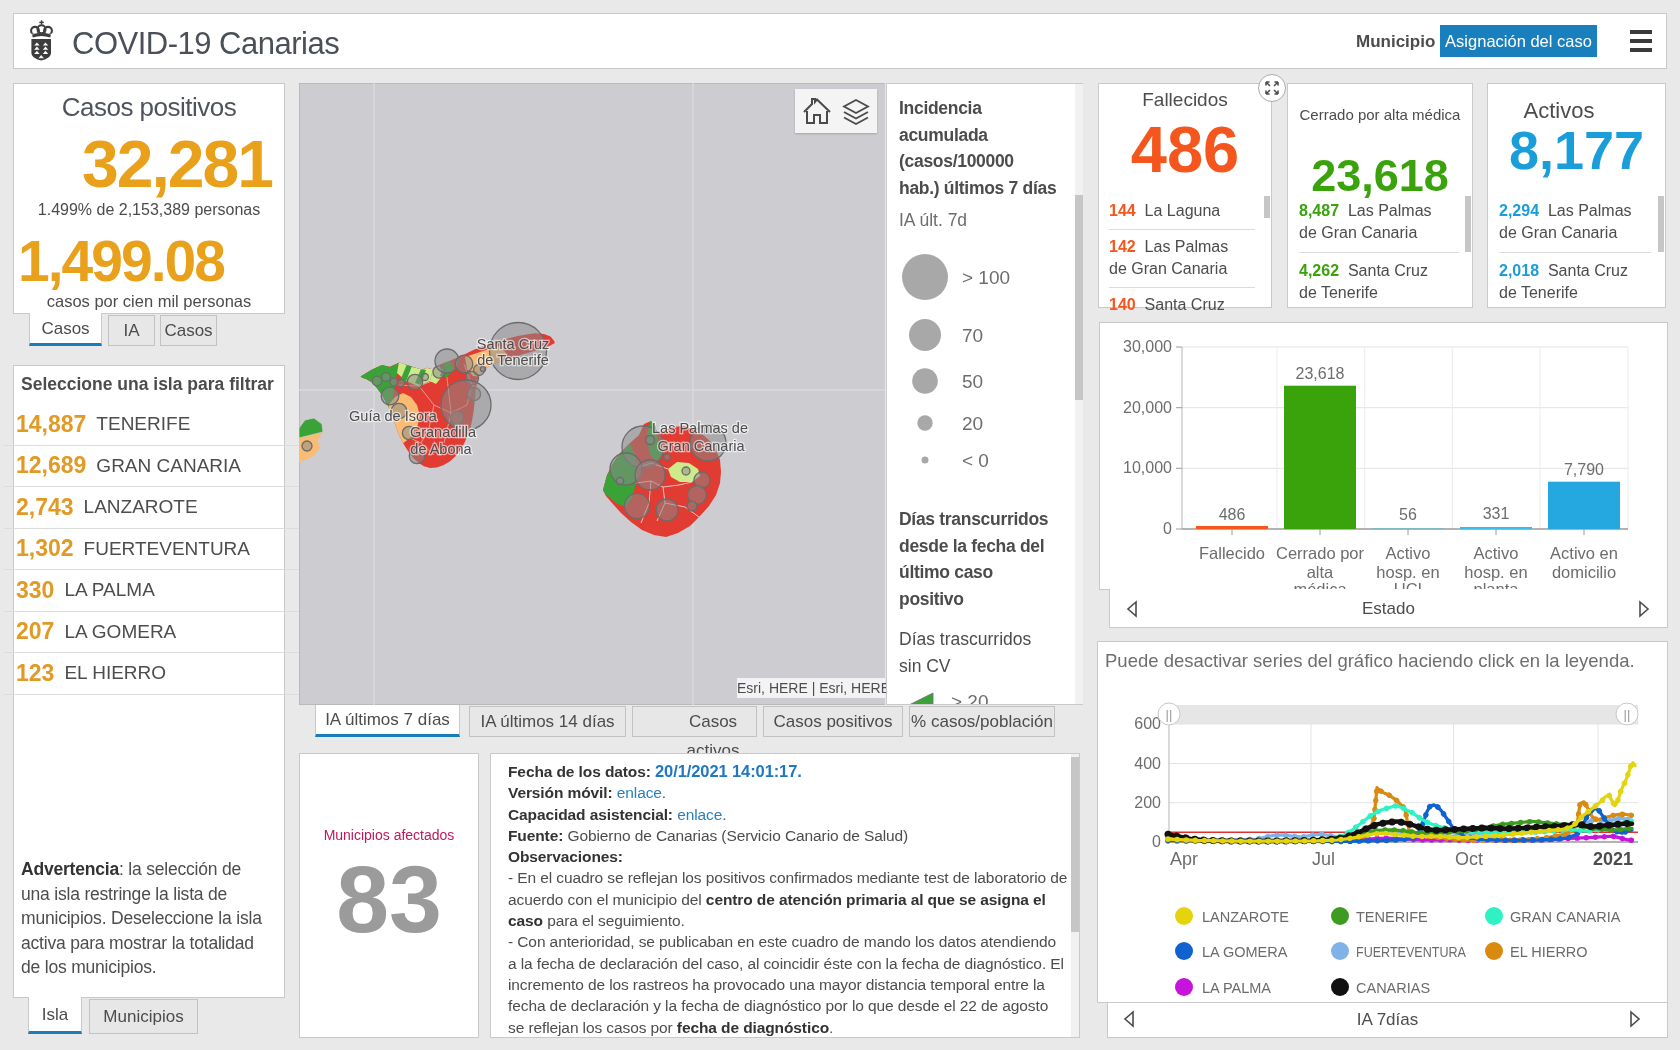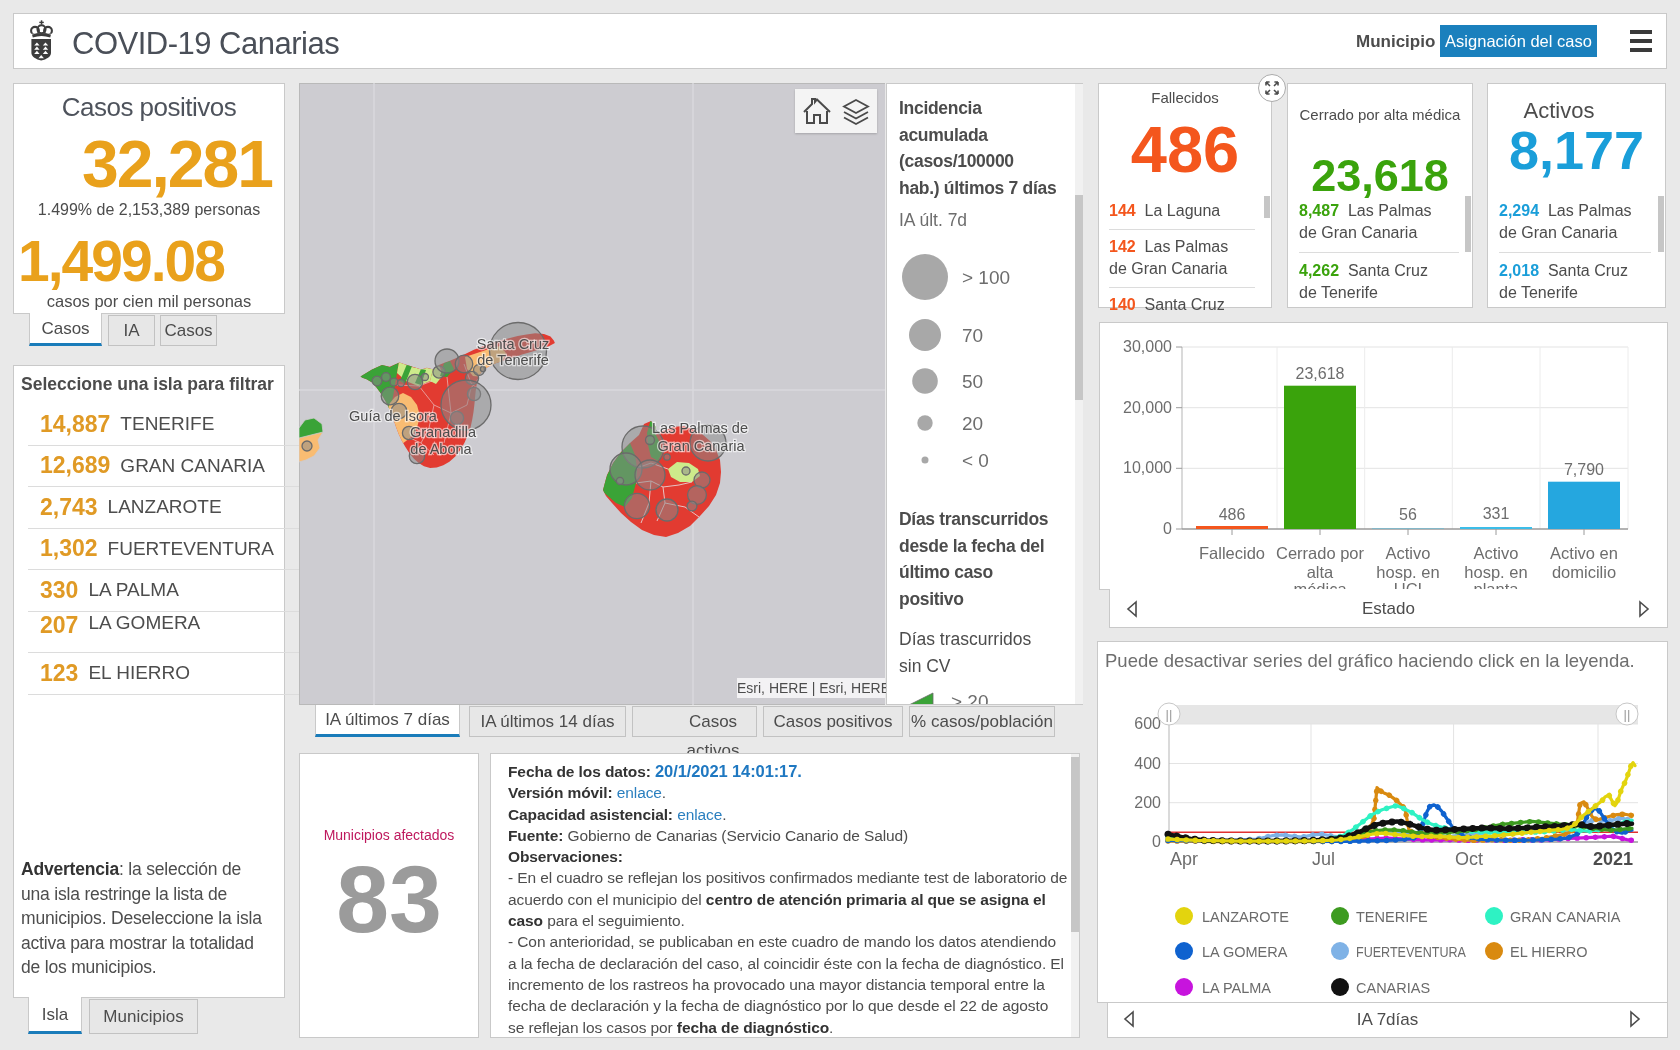--- a/index.html
+++ b/index.html
@@ -55,42 +55,42 @@
 <div class="abs" style="left:13px;top:228px;width:216px;text-align:center;font-size:57px;font-weight:bold;color:#e9a11c;letter-spacing:-2px;">1,499.08</div>
 <div class="abs" style="left:13px;top:292px;width:272px;text-align:center;font-size:16.5px;color:#4c4c4c;">casos por cien mil personas</div>
 <div class="tab on" style="left:29px;top:314px;width:73px;height:32px;line-height:29px;">Casos</div>
 <div class="tab off" style="left:108px;top:315px;width:47px;height:31px;line-height:29px;">IA</div>
 <div class="tab off" style="left:160px;top:315px;width:57px;height:31px;line-height:29px;">Casos</div>
 
 <div class="abs" style="left:30px;top:312px;width:71px;height:3px;background:#fff;"></div>
 
 <div class="panel" style="left:13px;top:365px;width:272px;height:633px;"></div>
 <div class="abs" style="left:21px;top:374px;font-size:17.5px;font-weight:bold;color:#4c4c4c;">Seleccione una isla para filtrar</div>
-<div class="abs" style="left:28px;top:404px;width:326px;">
+<div class="abs" style="left:4px;top:404px;width:326px;">
   <div style="height:41.5px;border-bottom:1px solid #dcdcdc;display:flex;align-items:center;padding-left:12px;">
       <span class="num" style="font-size:23px;color:#e09a25;">14,887</span>
       <span style="font-size:19px;color:#4d4d4d;margin-left:10px;">TENERIFE</span>
     </div>
   <div style="height:41.5px;border-bottom:1px solid #dcdcdc;display:flex;align-items:center;padding-left:12px;">
       <span class="num" style="font-size:23px;color:#e09a25;">12,689</span>
       <span style="font-size:19px;color:#4d4d4d;margin-left:10px;">GRAN CANARIA</span>
     </div>
   <div style="height:41.5px;border-bottom:1px solid #dcdcdc;display:flex;align-items:center;padding-left:12px;">
       <span class="num" style="font-size:23px;color:#e09a25;">2,743</span>
       <span style="font-size:19px;color:#4d4d4d;margin-left:10px;">LANZAROTE</span>
     </div>
   <div style="height:41.5px;border-bottom:1px solid #dcdcdc;display:flex;align-items:center;padding-left:12px;">
       <span class="num" style="font-size:23px;color:#e09a25;">1,302</span>
       <span style="font-size:19px;color:#4d4d4d;margin-left:10px;">FUERTEVENTURA</span>
     </div>
   <div style="height:41.5px;border-bottom:1px solid #dcdcdc;display:flex;align-items:center;padding-left:12px;">
       <span class="num" style="font-size:23px;color:#e09a25;">330</span>
       <span style="font-size:19px;color:#4d4d4d;margin-left:10px;">LA PALMA</span>
     </div>
-  <div style="height:41.5px;border-bottom:1px solid #dcdcdc;display:flex;padding-left:12px;">
+  <div style="height:41.5px;border-bottom:1px solid #dcdcdc;display:flex;align-items:center;padding-left:12px;">
       <span class="num" style="font-size:23px;color:#e09a25;">207</span>
       <span style="font-size:19px;color:#4d4d4d;margin-left:10px;">LA GOMERA</span>
     </div>
   <div style="height:41.5px;border-bottom:1px solid #dcdcdc;display:flex;align-items:center;padding-left:12px;">
       <span class="num" style="font-size:23px;color:#e09a25;">123</span>
       <span style="font-size:19px;color:#4d4d4d;margin-left:10px;">EL HIERRO</span>
     </div>
 </div>
 <div class="abs" style="left:21px;top:857px;width:268px;font-size:17.5px;line-height:24.5px;letter-spacing:-0.2px;color:#4d4d4d;"><b style="color:#333;">Advertencia</b>: la selección de<br>una isla restringe la lista de<br>municipios. Deseleccione la isla<br>activa para mostrar la totalidad<br>de los municipios.</div>
 <div class="tab on" style="left:28px;top:998px;width:54px;height:36px;line-height:33px;">Isla</div>
@@ -254,21 +254,21 @@
 <b style="color:#333;">Capacidad asistencial:</b> <span style="color:#2a7fbf;">enlace</span>.<br>
 <b style="color:#333;">Fuente:</b> Gobierno de Canarias (Servicio Canario de Salud)<br>
 <b style="color:#333;">Observaciones:</b><br>
 - En el cuadro se reflejan los positivos confirmados mediante test de laboratorio de acuerdo con el municipio del <b style="color:#333;">centro de atención primaria al que se asigna el caso</b> para el seguimiento.<br>
 - Con anterioridad, se publicaban en este cuadro de mando los datos atendiendo a la fecha de declaración del caso, al coincidir éste con la fecha de diagnóstico. El incremento de los rastreos ha provocado una mayor distancia temporal entre la fecha de declaración y la fecha de diagnóstico por lo que desde el 22 de agosto se reflejan los casos por <b style="color:#333;">fecha de diagnóstico</b>.
 </div>
 <div class="abs" style="left:1071px;top:754px;width:8px;height:283px;background:#f1f1f1;"></div>
 <div class="abs" style="left:1071px;top:757px;width:8px;height:175px;background:#c6c6c6;"></div>
 
 <div class="panel" style="left:1098px;top:83px;width:174px;height:225px;"></div>
-<div class="abs" style="left:1098px;top:89px;width:174px;text-align:center;font-size:15px;color:#4c4c4c;">Fallecidos</div>
+<div class="abs" style="left:1098px;top:89px;width:174px;text-align:center;font-size:19px;color:#4c4c4c;">Fallecidos</div>
 <div class="abs" style="left:1098px;top:112px;width:174px;text-align:center;font-size:65px;font-weight:bold;color:#f4561d;">486</div>
 <div class="abs" style="left:1109px;top:196px;width:146px;font-size:16px;line-height:22px;color:#4c4c4c;">
  <div style="border-bottom:1px solid #dcdcdc;padding:4px 0 7px 0;"><b style="color:#f4561d;">144</b>&nbsp; La Laguna</div>
  <div style="border-bottom:1px solid #dcdcdc;padding:6px 0 7px 0;"><b style="color:#f4561d;">142</b>&nbsp; Las Palmas<br>de Gran Canaria</div>
  <div style="padding:6px 0 0 0;"><b style="color:#f4561d;">140</b>&nbsp; Santa Cruz</div>
 </div>
 <div class="abs" style="left:1264px;top:196px;width:6px;height:22px;background:#c6c6c6;"></div>
 <div class="abs" style="left:1258px;top:74px;width:28px;height:28px;border-radius:50%;background:#fff;border:1px solid #ababab;"></div>
 <svg class="abs" style="left:1264px;top:80px;" width="16" height="16" viewBox="0 0 16 16">
  <g stroke="#4c4c4c" stroke-width="1.6" fill="none">

